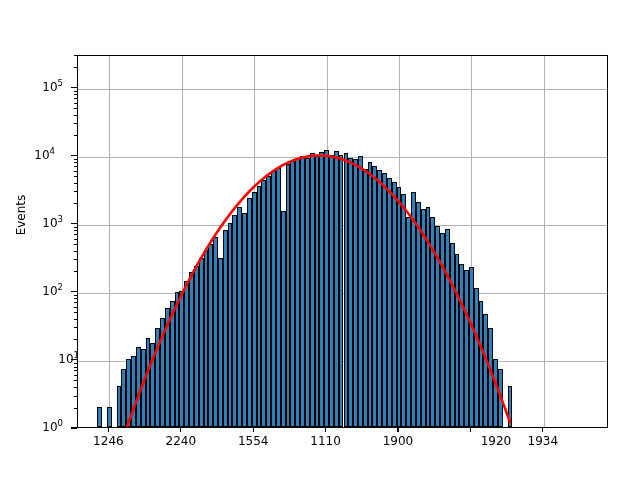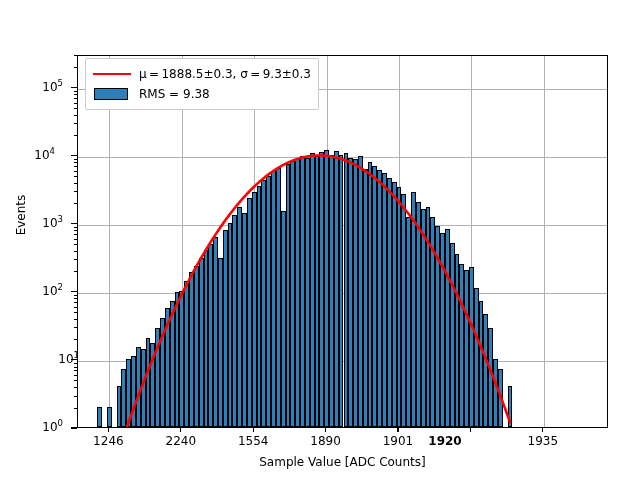--- a/index.html
+++ b/index.html
@@ -248,27 +248,27 @@
       <div class="ytick-minor" style="top: 55px;"></div>
     </div>
   <div id="xticks-container">
       <div class="xtick-major" style="left: 107.8px;"></div>
       <div class="xtick-label" style="left: 108.4px;">1246</div>
       <div class="xtick-major" style="left: 180.2px;"></div>
       <div class="xtick-label" style="left: 180.8px;">2240</div>
       <div class="xtick-major" style="left: 252.6px;"></div>
       <div class="xtick-label" style="left: 253.2px;">1554</div>
       <div class="xtick-major" style="left: 325px;"></div>
-      <div class="xtick-label" style="left: 325.6px;">1890</div>
+      <div class="xtick-label" style="left: 325.6px;">1110</div>
       <div class="xtick-major" style="left: 397.4px;"></div>
-      <div class="xtick-label" style="left: 398px;">1901</div>
+      <div class="xtick-label" style="left: 398px;">1900</div>
       <div class="xtick-major" style="left: 469.8px;"></div>
-      <div class="xtick-label" style="left: 445px; font-weight: bold;">1920</div>
+      <div class="xtick-label" style="left: 496px;">1920</div>
       <div class="xtick-major" style="left: 542.2px;"></div>
-      <div class="xtick-label" style="left: 542.8px;">1935</div>
+      <div class="xtick-label" style="left: 542.8px;">1934</div>
     </div>
 
   <div id="plot-area">
     <div id="grid-layer">
         <div class="gridline-h" style="top: 304.9px;"></div>
         <div class="gridline-h" style="top: 236.8px;"></div>
         <div class="gridline-h" style="top: 168.7px;"></div>
         <div class="gridline-h" style="top: 100.6px;"></div>
         <div class="gridline-h" style="top: 32.5px;"></div>
         <div class="gridline-v" style="left: 31.4px;"></div>
@@ -362,30 +362,15 @@
         <div class="bar" style="left: 410.32px; width: 4.83px; height: 98.55px; background: rgb(47, 127, 184); border-color: rgb(0, 0, 0);"></div>
         <div class="bar" style="left: 415.15px; width: 4.83px; height: 68.1px; background: rgb(47, 127, 184); border-color: rgb(0, 0, 0);"></div>
         <div class="bar" style="left: 419.97px; width: 4.83px; height: 57.55px; background: rgb(47, 127, 184); border-color: rgb(0, 0, 0);"></div>
         <div class="bar" style="left: 429.63px; width: 4.83px; height: 41px; background: rgb(47, 127, 184); border-color: rgb(0, 0, 0);"></div>
       </div>
     <svg id="fit-curve" viewBox="0 0 531 373" preserveAspectRatio="none">
       <path id="fit-path" fill="none" stroke="#ff0000" stroke-width="2.6" stroke-linecap="round" stroke-linejoin="round" d="M36.20,379.00 L37.19,379.00 L38.18,379.00 L39.17,379.00 L40.16,379.00 L41.15,379.00 L42.14,379.00 L43.13,379.00 L44.12,379.00 L45.11,379.00 L46.10,379.00 L47.09,376.36 L48.08,373.55 L49.07,370.75 L50.06,367.96 L51.05,365.19 L52.04,362.44 L53.03,359.69 L54.02,356.97 L55.01,354.25 L56.00,351.55 L56.99,348.87 L57.98,346.20 L58.97,343.54 L59.95,340.90 L60.94,338.27 L61.93,335.66 L62.92,333.06 L63.91,330.48 L64.90,327.91 L65.89,325.35 L66.88,322.81 L67.87,320.29 L68.86,317.77 L69.85,315.28 L70.84,312.79 L71.83,310.32 L72.82,307.87 L73.81,305.43 L74.80,303.00 L75.79,300.59 L76.78,298.19 L77.77,295.81 L78.76,293.44 L79.75,291.09 L80.74,288.75 L81.73,286.42 L82.72,284.11 L83.70,281.81 L84.69,279.53 L85.68,277.26 L86.67,275.01 L87.66,272.77 L88.65,270.55 L89.64,268.34 L90.63,266.14 L91.62,263.96 L92.61,261.79 L93.60,259.64 L94.59,257.50 L95.58,255.37 L96.57,253.26 L97.56,251.17 L98.55,249.09 L99.54,247.02 L100.53,244.97 L101.52,242.93 L102.51,240.91 L103.50,238.90 L104.49,236.90 L105.48,234.92 L106.47,232.96 L107.46,231.00 L108.44,229.07 L109.43,227.14 L110.42,225.24 L111.41,223.34 L112.40,221.46 L113.39,219.60 L114.38,217.74 L115.37,215.91 L116.36,214.08 L117.35,212.28 L118.34,210.48 L119.33,208.70 L120.32,206.94 L121.31,205.19 L122.30,203.45 L123.29,201.73 L124.28,200.02 L125.27,198.33 L126.26,196.65 L127.25,194.99 L128.24,193.34 L129.23,191.70 L130.22,190.08 L131.21,188.47 L132.19,186.88 L133.18,185.30 L134.17,183.74 L135.16,182.19 L136.15,180.65 L137.14,179.13 L138.13,177.63 L139.12,176.13 L140.11,174.66 L141.10,173.19 L142.09,171.74 L143.08,170.31 L144.07,168.89 L145.06,167.48 L146.05,166.09 L147.04,164.72 L148.03,163.35 L149.02,162.01 L150.01,160.67 L151.00,159.35 L151.99,158.05 L152.98,156.76 L153.97,155.48 L154.96,154.22 L155.95,152.97 L156.93,151.74 L157.92,150.52 L158.91,149.31 L159.90,148.12 L160.89,146.95 L161.88,145.79 L162.87,144.64 L163.86,143.51 L164.85,142.39 L165.84,141.28 L166.83,140.19 L167.82,139.12 L168.81,138.06 L169.80,137.01 L170.79,135.98 L171.78,134.96 L172.77,133.96 L173.76,132.97 L174.75,132.00 L175.74,131.04 L176.73,130.09 L177.72,129.16 L178.71,128.24 L179.70,127.34 L180.68,126.45 L181.67,125.58 L182.66,124.72 L183.65,123.87 L184.64,123.04 L185.63,122.22 L186.62,121.42 L187.61,120.63 L188.60,119.86 L189.59,119.10 L190.58,118.36 L191.57,117.63 L192.56,116.91 L193.55,116.21 L194.54,115.52 L195.53,114.85 L196.52,114.19 L197.51,113.55 L198.50,112.92 L199.49,112.30 L200.48,111.70 L201.47,111.11 L202.46,110.54 L203.45,109.98 L204.43,109.44 L205.42,108.91 L206.41,108.40 L207.40,107.90 L208.39,107.41 L209.38,106.94 L210.37,106.48 L211.36,106.04 L212.35,105.61 L213.34,105.20 L214.33,104.80 L215.32,104.41 L216.31,104.04 L217.30,103.68 L218.29,103.34 L219.28,103.01 L220.27,102.70 L221.26,102.40 L222.25,102.12 L223.24,101.84 L224.23,101.59 L225.22,101.35 L226.21,101.12 L227.20,100.91 L228.19,100.71 L229.17,100.52 L230.16,100.35 L231.15,100.20 L232.14,100.06 L233.13,99.93 L234.12,99.82 L235.11,99.72 L236.10,99.64 L237.09,99.57 L238.08,99.51 L239.07,99.47 L240.06,99.45 L241.05,99.43 L242.04,99.44 L243.03,99.45 L244.02,99.49 L245.01,99.53 L246.00,99.59 L246.99,99.67 L247.98,99.76 L248.97,99.86 L249.96,99.98 L250.95,100.11 L251.94,100.25 L252.92,100.41 L253.91,100.59 L254.90,100.78 L255.89,100.98 L256.88,101.20 L257.87,101.43 L258.86,101.68 L259.85,101.94 L260.84,102.22 L261.83,102.51 L262.82,102.81 L263.81,103.13 L264.80,103.46 L265.79,103.81 L266.78,104.17 L267.77,104.55 L268.76,104.94 L269.75,105.35 L270.74,105.77 L271.73,106.20 L272.72,106.65 L273.71,107.11 L274.70,107.59 L275.69,108.08 L276.68,108.58 L277.66,109.10 L278.65,109.64 L279.64,110.19 L280.63,110.75 L281.62,111.33 L282.61,111.92 L283.60,112.52 L284.59,113.15 L285.58,113.78 L286.57,114.43 L287.56,115.09 L288.55,115.77 L289.54,116.46 L290.53,117.17 L291.52,117.89 L292.51,118.63 L293.50,119.38 L294.49,120.14 L295.48,120.92 L296.47,121.71 L297.46,122.52 L298.45,123.34 L299.44,124.18 L300.43,125.03 L301.41,125.89 L302.40,126.77 L303.39,127.67 L304.38,128.57 L305.37,129.50 L306.36,130.43 L307.35,131.38 L308.34,132.35 L309.33,133.33 L310.32,134.32 L311.31,135.33 L312.30,136.36 L313.29,137.39 L314.28,138.45 L315.27,139.51 L316.26,140.59 L317.25,141.69 L318.24,142.80 L319.23,143.92 L320.22,145.06 L321.21,146.21 L322.20,147.38 L323.19,148.56 L324.18,149.75 L325.17,150.96 L326.15,152.19 L327.14,153.42 L328.13,154.68 L329.12,155.95 L330.11,157.23 L331.10,158.52 L332.09,159.83 L333.08,161.16 L334.07,162.50 L335.06,163.85 L336.05,165.22 L337.04,166.60 L338.03,168.00 L339.02,169.41 L340.01,170.83 L341.00,172.27 L341.99,173.73 L342.98,175.20 L343.97,176.68 L344.96,178.18 L345.95,179.69 L346.94,181.21 L347.93,182.75 L348.92,184.31 L349.90,185.88 L350.89,187.46 L351.88,189.06 L352.87,190.67 L353.86,192.30 L354.85,193.94 L355.84,195.59 L356.83,197.26 L357.82,198.95 L358.81,200.65 L359.80,202.36 L360.79,204.09 L361.78,205.83 L362.77,207.58 L363.76,209.35 L364.75,211.14 L365.74,212.94 L366.73,214.75 L367.72,216.58 L368.71,218.42 L369.70,220.28 L370.69,222.15 L371.68,224.03 L372.67,225.93 L373.66,227.85 L374.64,229.77 L375.63,231.72 L376.62,233.67 L377.61,235.65 L378.60,237.63 L379.59,239.63 L380.58,241.65 L381.57,243.67 L382.56,245.72 L383.55,247.78 L384.54,249.85 L385.53,251.93 L386.52,254.03 L387.51,256.15 L388.50,258.28 L389.49,260.42 L390.48,262.58 L391.47,264.75 L392.46,266.94 L393.45,269.14 L394.44,271.36 L395.43,273.59 L396.42,275.83 L397.41,278.09 L398.39,280.37 L399.38,282.65 L400.37,284.95 L401.36,287.27 L402.35,289.60 L403.34,291.95 L404.33,294.31 L405.32,296.68 L406.31,299.07 L407.30,301.47 L408.29,303.89 L409.28,306.32 L410.27,308.76 L411.26,311.22 L412.25,313.70 L413.24,316.19 L414.23,318.69 L415.22,321.21 L416.21,323.74 L417.20,326.29 L418.19,328.85 L419.18,331.42 L420.17,334.01 L421.16,336.62 L422.15,339.23 L423.13,341.87 L424.12,344.51 L425.11,347.17 L426.10,349.85 L427.09,352.54 L428.08,355.24 L429.07,357.96 L430.06,360.70 L431.05,363.44 L432.04,366.21"></path>
     </svg>
   </div>
 
-  <div id="x-axis-label">Sample Value [ADC Counts]</div>
-
-  <div id="legend">
-    <div class="legend-row">
-      <span class="legend-key">
-        <span class="legend-line"></span>
-      </span>
-      <span class="legend-text">μ = 1888.5±0.3, σ = 9.3±0.3</span>
-    </div>
-    <div class="legend-row">
-      <span class="legend-key">
-        <span class="legend-patch"></span>
-      </span>
-      <span class="legend-text">RMS = 9.38</span>
-    </div>
-  </div>
+
 
 </div>
 
 </body></html>

